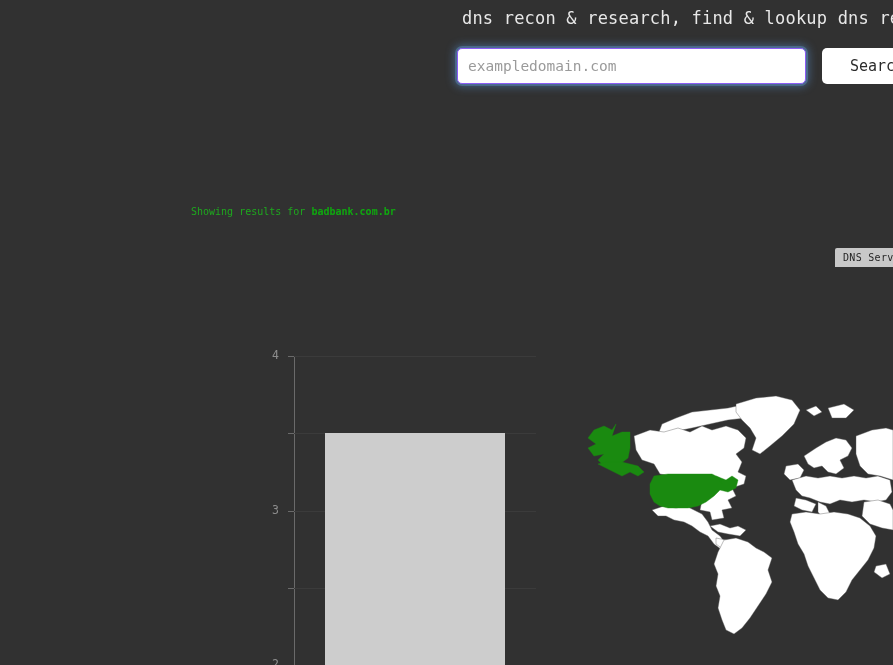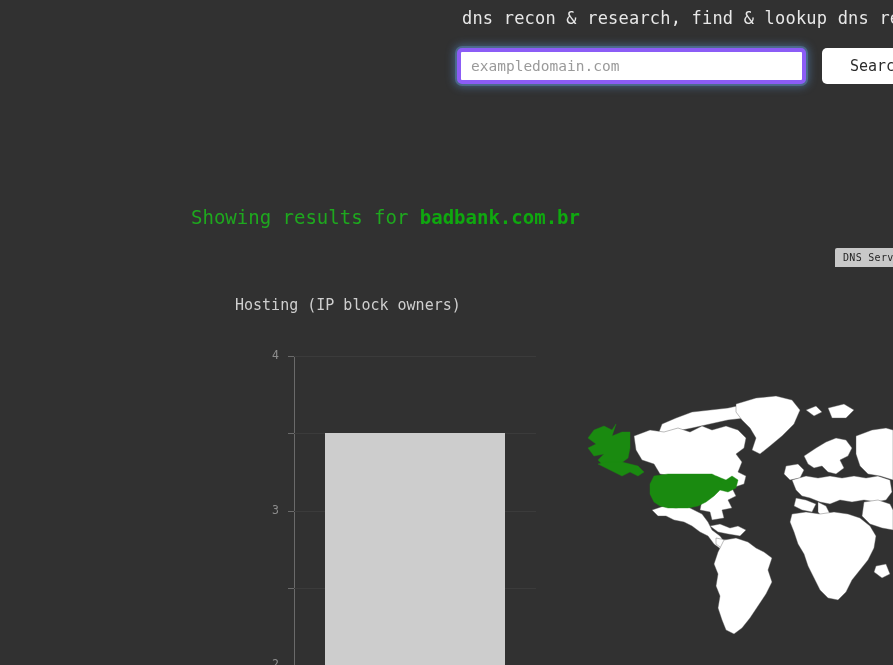--- a/index.html
+++ b/index.html
@@ -38,21 +38,21 @@
     top: 48px;
     display: flex;
     align-items: center;
     gap: 16px;
     white-space: nowrap;
   }
   .search-input {
     width: 349px;
     height: 36px;
     box-sizing: border-box;
-    border: 4px solid #8b5cf6;
+    border: 1px solid #8b5cf6;
     border-radius: 5px;
     background: #ffffff;
     color: #555;
     font-size: 14.5px;
     font-family: "DejaVu Sans Mono", "Liberation Mono", monospace;
     padding: 0 10px;
     outline: none;
     box-shadow: 0 0 0 2px rgba(110,170,235,0.30),
                 0 0 9px 3px rgba(96,160,230,0.42);
     caret-color: #333;
@@ -72,21 +72,21 @@
     padding: 0 18px;
     cursor: pointer;
     text-align: center;
   }
 
   
   .results-line {
     position: absolute;
     left: 191px;
     top: 206px;
-    font-size: 19px;
+    font-size: 10px;
     color: #1ea81e;
     white-space: nowrap;
     font-family: "DejaVu Sans Mono", "Liberation Mono", monospace;
   }
   .results-line .domain {
     font-weight: bold;
     color: #0fa80f;
   }
 
   
@@ -191,21 +191,20 @@
 
   <div class="search-row">
     <input class="search-input" type="text" autofocus="" placeholder="exampledomain.com" style="">
     <button class="search-btn">Search</button>
   </div>
 
   <div class="results-line"><span>Showing results for</span> <span class="domain">badbank.com.br</span></div>
 
   <div class="dns-tab">DNS Servers</div>
 
-  <div class="panel-title" id="hosting-title">Hosting (IP block owners)</div>
 
   <div id="bar-chart">
     <div class="axis-line"></div>
     <div class="chart-plot" id="chart-plot">
         <div class="gridline" style="top: 231.75px;"></div>
         <div class="tick-mark" style="top: 231.75px;"></div>
         <div class="gridline" style="top: 154.5px;"></div>
         <div class="tick-mark" style="top: 154.5px;">
           <div class="tick-label" style="top: 154.5px;">2</div>
         </div>

